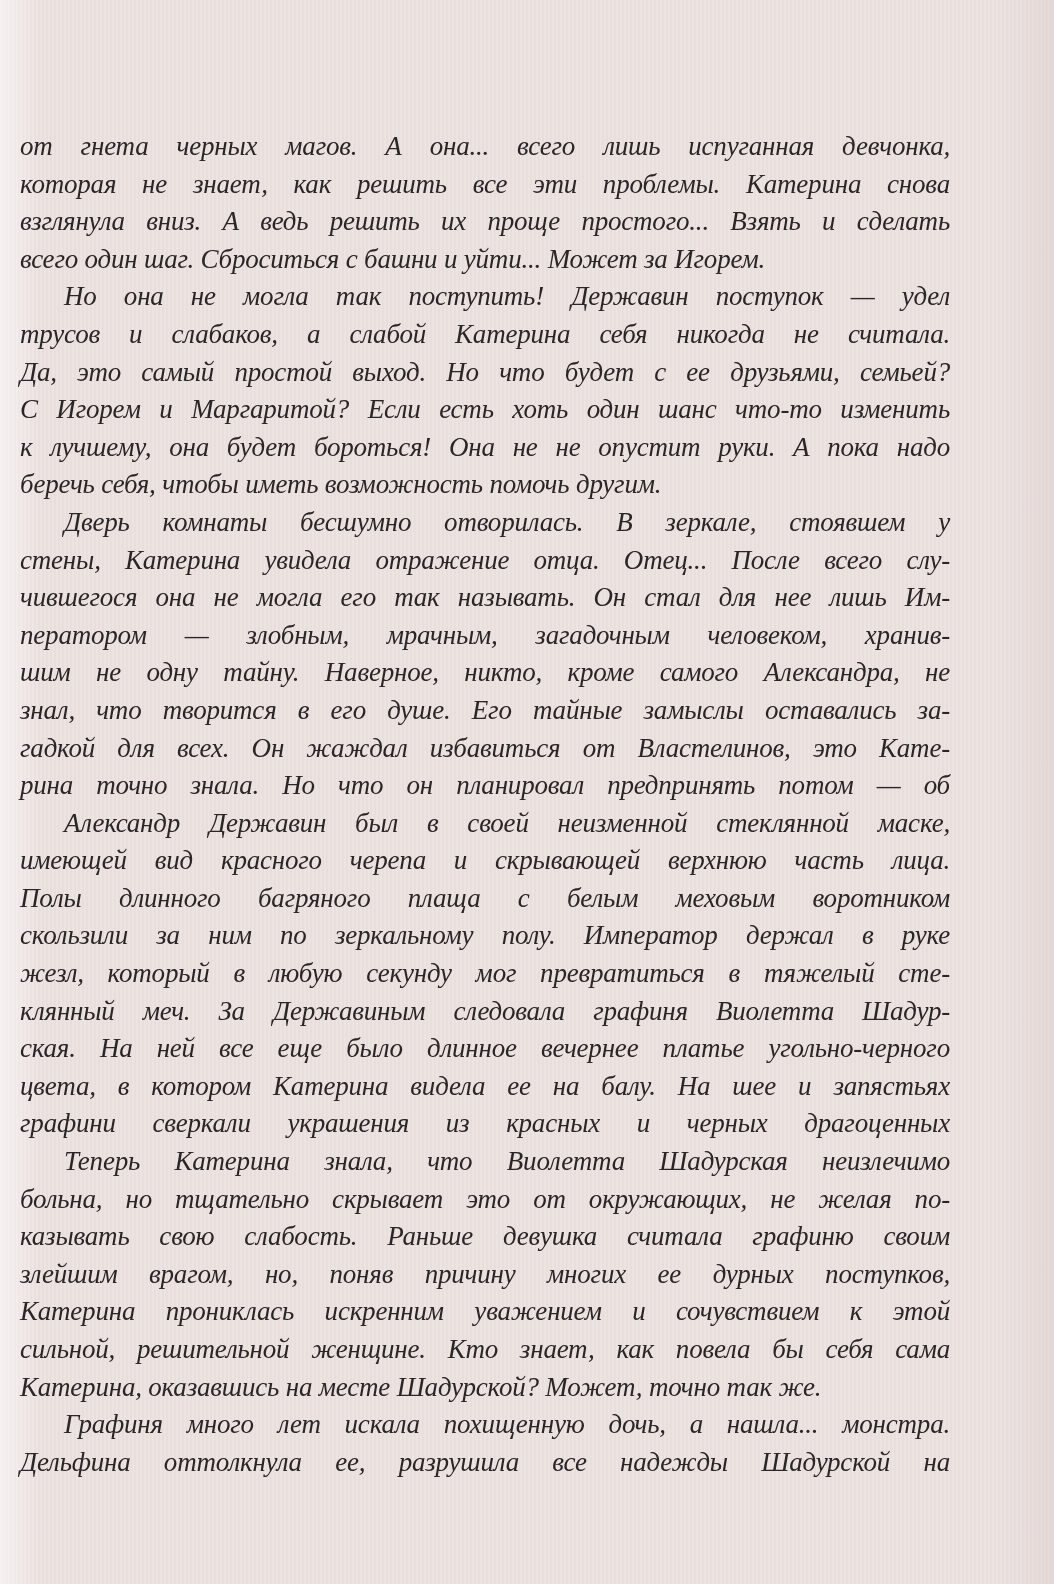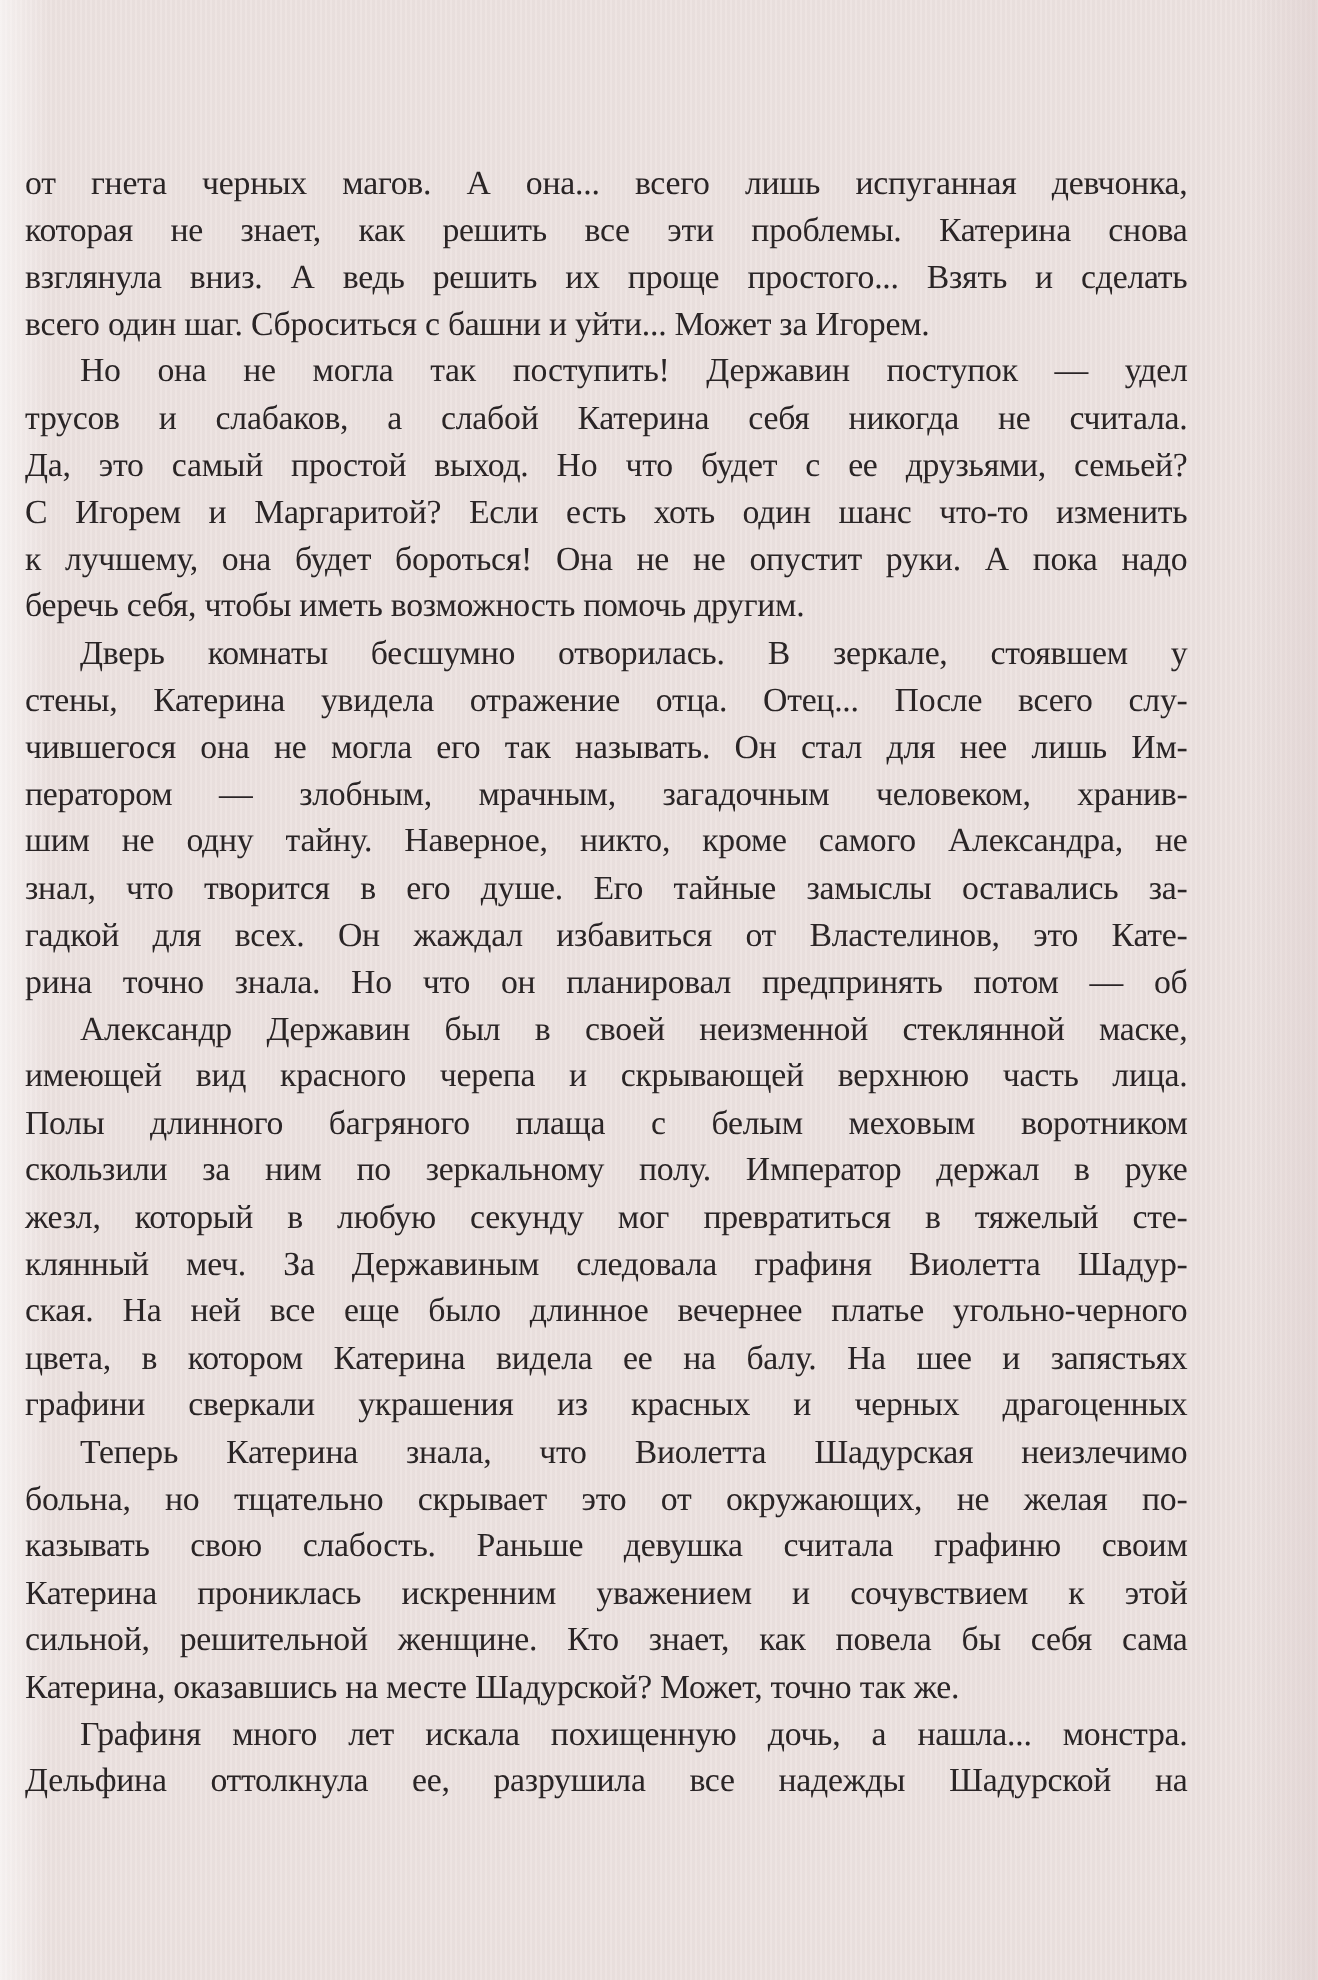--- a/index.html
+++ b/index.html
@@ -35,20 +35,21 @@
     .line {
       display: block;
       height: 37.6px;
       line-height: 37.6px;
       font-size: 27px;
       letter-spacing: -0.2px;
       white-space: nowrap;
       text-align: justify;
       text-align-last: justify;
       transform-origin: left center;
+      font-style: italic;
     }
     .line.indent {
       padding-left: 44px;
     }
     .line.last {
       text-align-last: left;
     }
     .page-number {
       position: absolute;
       left: 0;
@@ -89,20 +90,21 @@
     <span class="line">Полы длинного багряного плаща с белым меховым воротником</span>
     <span class="line">скользили за ним по зеркальному полу. Император держал в руке</span>
     <span class="line">жезл, который в любую секунду мог превратиться в тяжелый сте-</span>
     <span class="line">клянный меч. За Державиным следовала графиня Виолетта Шадур-</span>
     <span class="line">ская. На ней все еще было длинное вечернее платье угольно-черного</span>
     <span class="line">цвета, в котором Катерина видела ее на балу. На шее и запястьях</span>
     <span class="line">графини сверкали украшения из красных и черных драгоценных</span>
     <span class="line indent">Теперь Катерина знала, что Виолетта Шадурская неизлечимо</span>
     <span class="line">больна, но тщательно скрывает это от окружающих, не желая по-</span>
     <span class="line">казывать свою слабость. Раньше девушка считала графиню своим</span>
+    <span class="line">злейшим врагом, но, поняв причину многих ее дурных поступков,</span>
     <span class="line">Катерина прониклась искренним уважением и сочувствием к этой</span>
     <span class="line">сильной, решительной женщине. Кто знает, как повела бы себя сама</span>
     <span class="line last">Катерина, оказавшись на месте Шадурской? Может, точно так же.</span>
     <span class="line indent">Графиня много лет искала похищенную дочь, а нашла... монстра.</span>
     <span class="line">Дельфина оттолкнула ее, разрушила все надежды Шадурской на</span>
   </div>
 
 </div>
 
 </body></html>

